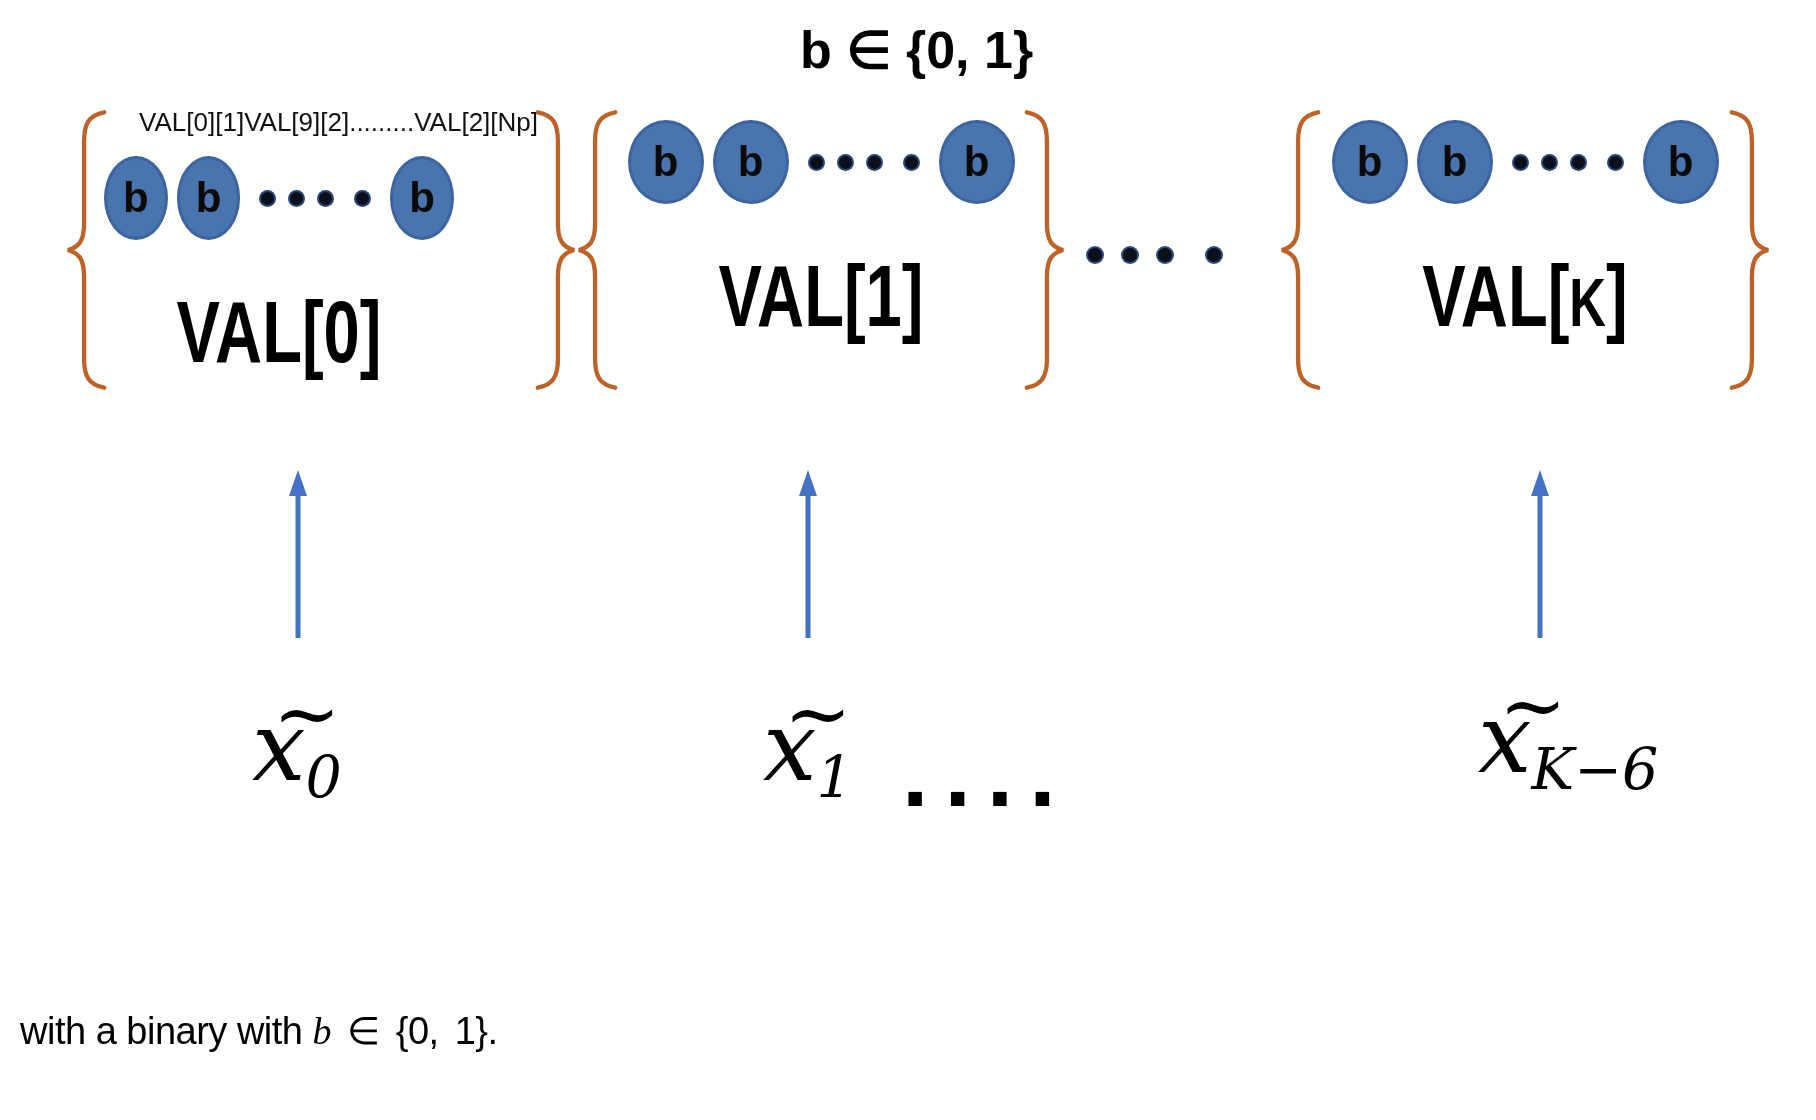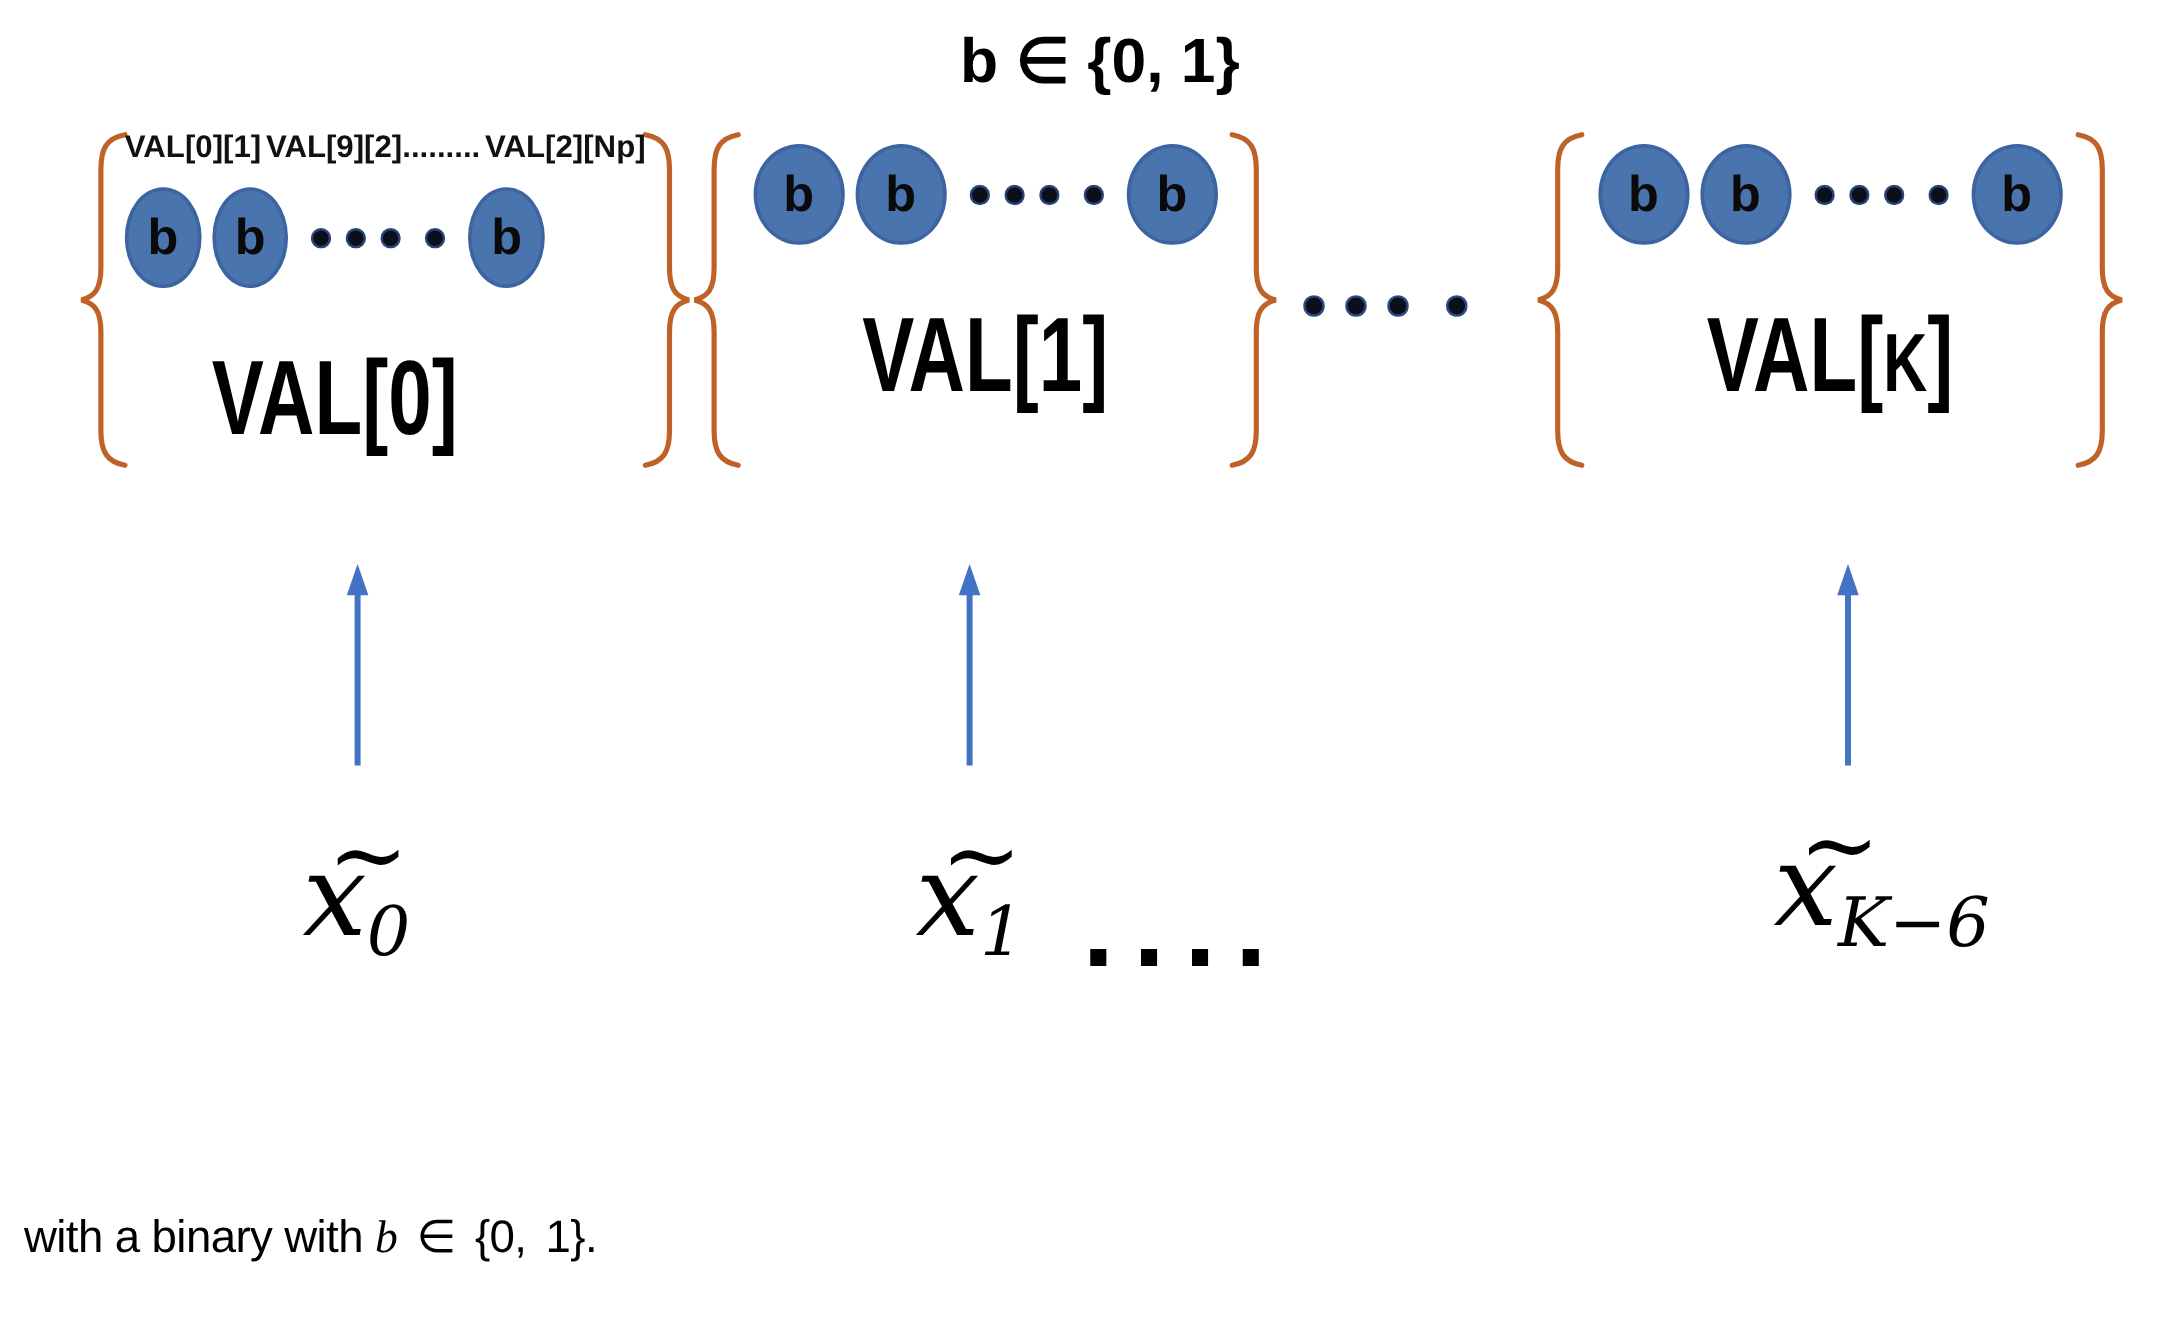--- a/index.html
+++ b/index.html
@@ -21,22 +21,22 @@
   .g3 { left:1278px; width:494px; }
 
   .brace { position:absolute; top:0; width:44px; height:296px; }
   .brace.left  { left:0; }
   .brace.right { right:0; transform:scaleX(-1); }
   .brace path { stroke:var(--brace, #BE6227); stroke-width:4.5; fill:none; stroke-linecap:round; }
 
   .inner { position:absolute; left:40px; right:40px; top:0; }
 
   .top-labels {
-    display:flex; justify-content:space-between; align-items:flex-start;
-    padding-top:4px; font-size:26px; line-height:32px; white-space:nowrap; color:#111;font-weight:bold;
+    display:flex; justify-content:flex-end; align-items:flex-start;
+    padding-top:4px; font-size:26px; line-height:32px; white-space:nowrap; color:#111;
   }
 
   .circles { margin-top:16px; height:88px; display:flex; align-items:center; justify-content:center; gap:9px; }
   .g1 .circles, .g1 .big-label { margin-right:84px; }
 
   .qubit {
     width:76px; height:84px; border-radius:50%;
     background:var(--qubit-fill, #4A74AE);
     border:3px solid var(--qubit-border, #3C64A0);
     box-sizing:border-box;

